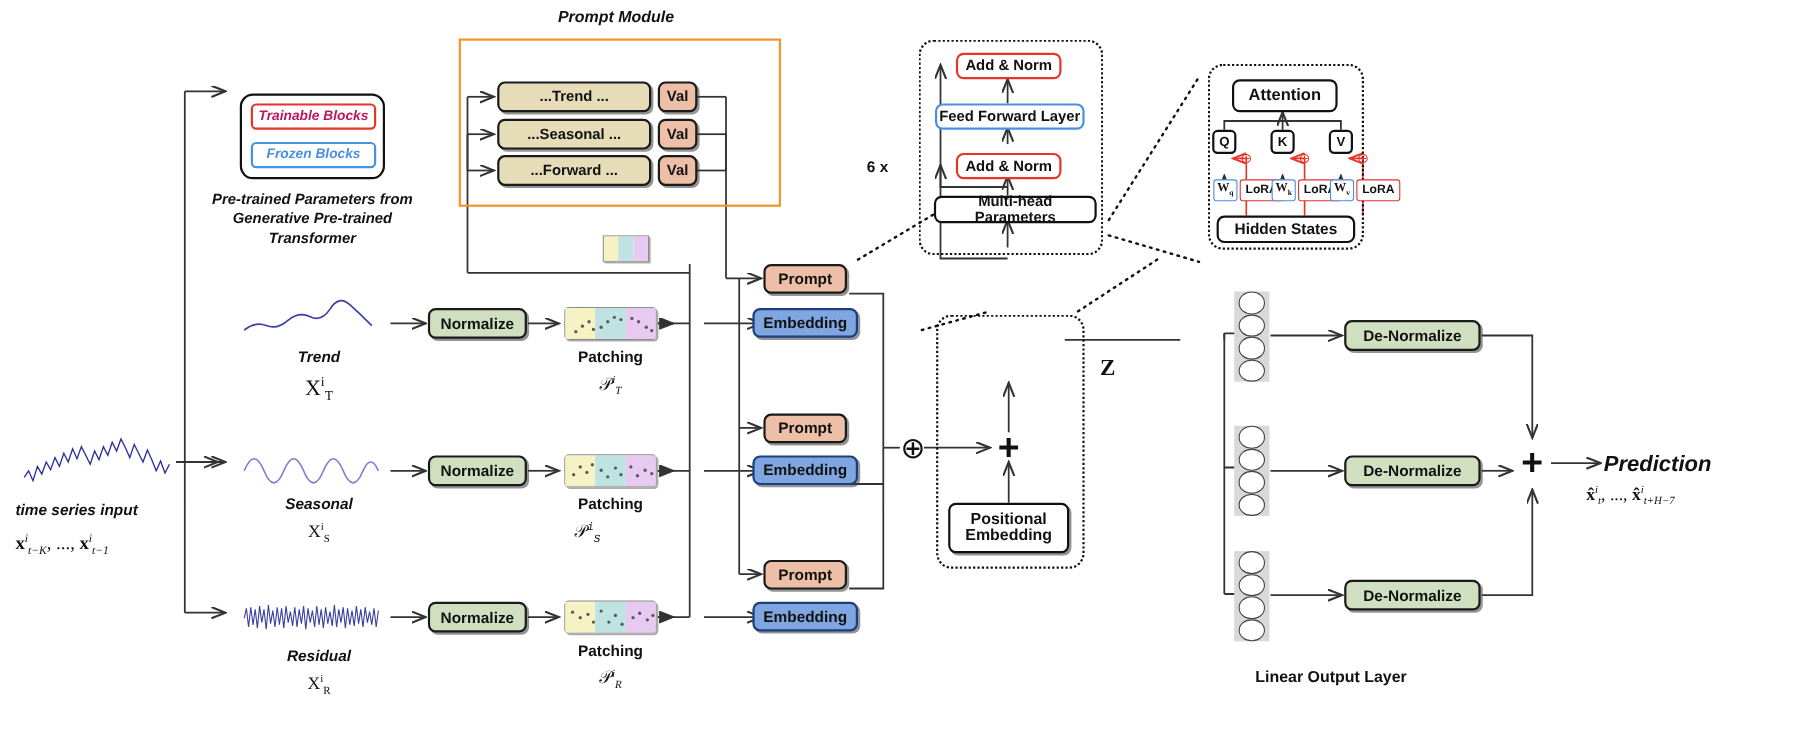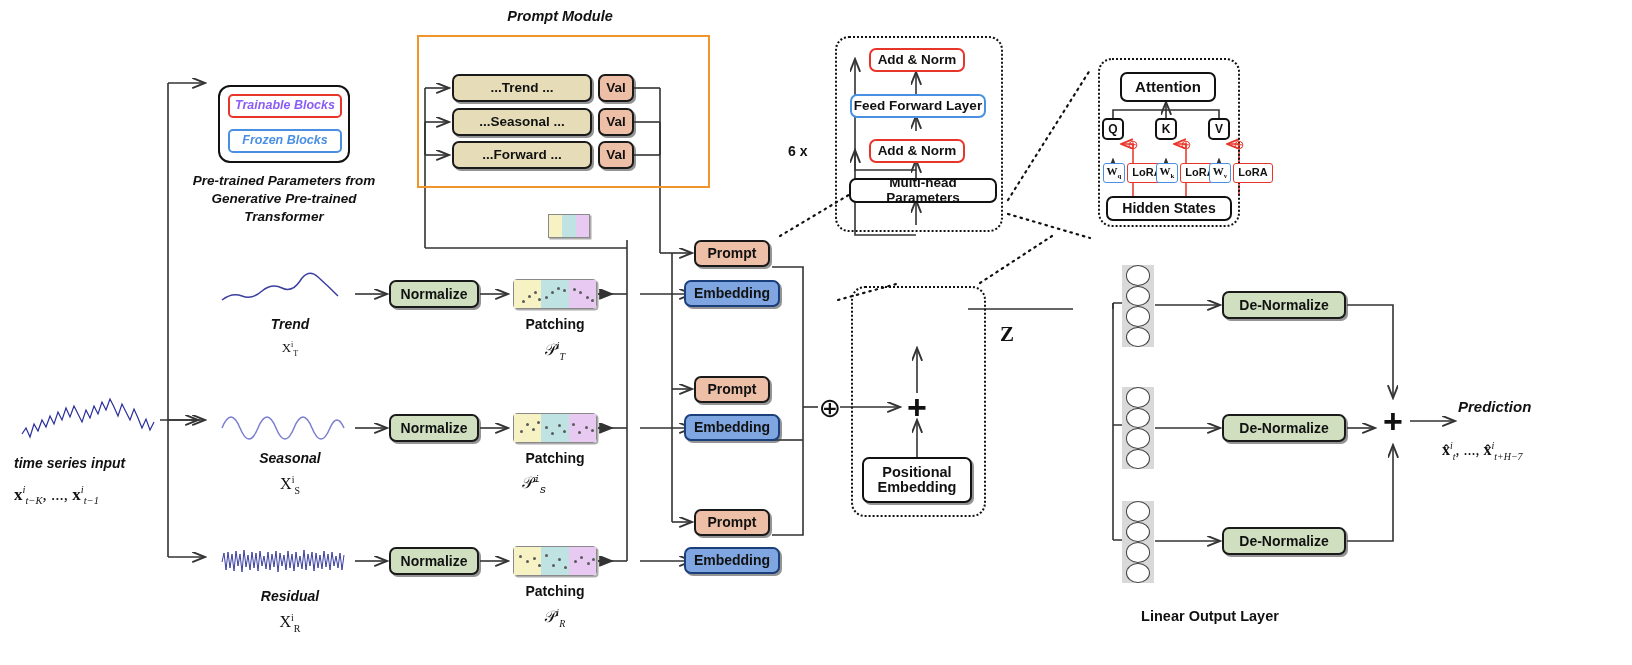--- a/index.html
+++ b/index.html
@@ -188,21 +188,21 @@
       <path d="M22,434 L26,428 L30,437 L34,424 L38,431 L42,420 L46,427 L50,416
                L54,424 L58,412 L62,420 L66,408 L70,417 L74,406 L78,414 L82,422
                L86,410 L90,418 L94,406 L98,414 L102,402 L106,410 L110,399 L114,407
                L118,416 L122,404 L126,412 L130,420 L134,409 L138,418 L142,428 L146,419
                L150,430 L154,422"></path>
     </g>
   </svg>
 
   <div class="abs box box-white" style="left:218px;top:85px;width:132px;height:78px;border-radius:12px;"></div>
   <div class="abs box box-redline ctr" style="left:228px;top:94px;width:114px;height:24px;border-width:2px;border-radius:5px;">
-    <span class="ital" style="color:#8b5cf6;font-size:12.5px;">Trainable Blocks</span>
+    <span class="ital" style="color:#be185d;font-size:12.5px;">Trainable Blocks</span>
   </div>
   <div class="abs box box-blueline ctr" style="left:228px;top:129px;width:114px;height:24px;border-width:2px;border-radius:5px;">
     <span class="ital" style="color:#4a90e2;font-size:12.5px;">Frozen Blocks</span>
   </div>
   <div class="abs ital" style="left:420px;top:8px;width:280px;text-align:center;font-size:14.5px;">Prompt Module</div>
 
   <div class="abs ital ctr" style="left:188px;top:172px;width:192px;font-size:13.5px;line-height:1.35;display:block;text-align:center;">Pre-trained Parameters from Generative Pre-trained Transformer</div>
   <div class="orange-box" style="left:417px;top:35px;width:293px;height:153px;"></div>
 
   <div class="abs box box-tan shadowed ctr" style="left:452px;top:74px;width:140px;height:28px;font-size:13.5px;">
@@ -231,21 +231,21 @@
     <div class="patchseg p-c"></div>
     <div class="patchseg p-m"></div>
   </div>
 
   <div class="abs ital" style="left:14px;top:455px;font-size:14px;">time series input</div>
   <div class="abs mathy" style="left:14px;top:484px;font-size:17px;">
     <b>x</b><sup><i>i</i></sup><sub><i>t−K</i></sub><span>, ..., </span><b>x</b><sup><i>i</i></sup><sub><i>t−1</i></sub>
   </div>
 
   <div class="abs ital ctr" style="left:230px;top:316px;width:120px;font-size:14px;display:block;text-align:center;">Trend</div>
-  <div class="abs mathy ctr" style="left:230px;top:340px;width:120px;font-size:13px;display:block;text-align:center;">
+  <div class="abs mathy ctr" style="left:230px;top:340px;width:120px;font-size:20px;display:block;text-align:center;">
     X<sup>i</sup><sub>T</sub>
   </div>
 
   <div class="abs ital ctr" style="left:230px;top:450px;width:120px;font-size:14px;display:block;text-align:center;">Seasonal</div>
   <div class="abs mathy ctr" style="left:230px;top:474px;width:120px;font-size:16px;display:block;text-align:center;">
     X<sup>i</sup><sub>S</sub>
   </div>
 
   <div class="abs ital ctr" style="left:230px;top:588px;width:120px;font-size:14px;display:block;text-align:center;">Residual</div>
   <div class="abs mathy ctr" style="left:230px;top:612px;width:120px;font-size:16px;display:block;text-align:center;">
@@ -454,18 +454,18 @@
     <span>De-Normalize</span>
   </div>
   <div class="abs box box-green shadowed ctr" style="left:1222px;top:414px;width:124px;height:28px;font-size:14px;">
     <span>De-Normalize</span>
   </div>
   <div class="abs box box-green shadowed ctr" style="left:1222px;top:527px;width:124px;height:28px;font-size:14px;">
     <span>De-Normalize</span>
   </div>
 
   <div class="abs ctr plusbig" style="left:1379px;top:406px;width:28px;height:30px;">+</div>
-  <div class="abs ital" style="left:1458px;top:398px;font-size:15px;">Prediction</div>
+  <div class="abs ital" style="left:1458px;top:411px;font-size:20px;">Prediction</div>
   <div class="abs mathy" style="left:1442px;top:440px;font-size:16px;">
     <b>x̂</b><sup><i>i</i></sup><sub><i>t</i></sub><span>, ..., </span><b>x̂</b><sup><i>i</i></sup><sub><i>t+H−7</i></sub>
   </div>
 
 </div>
 
 </body></html>

